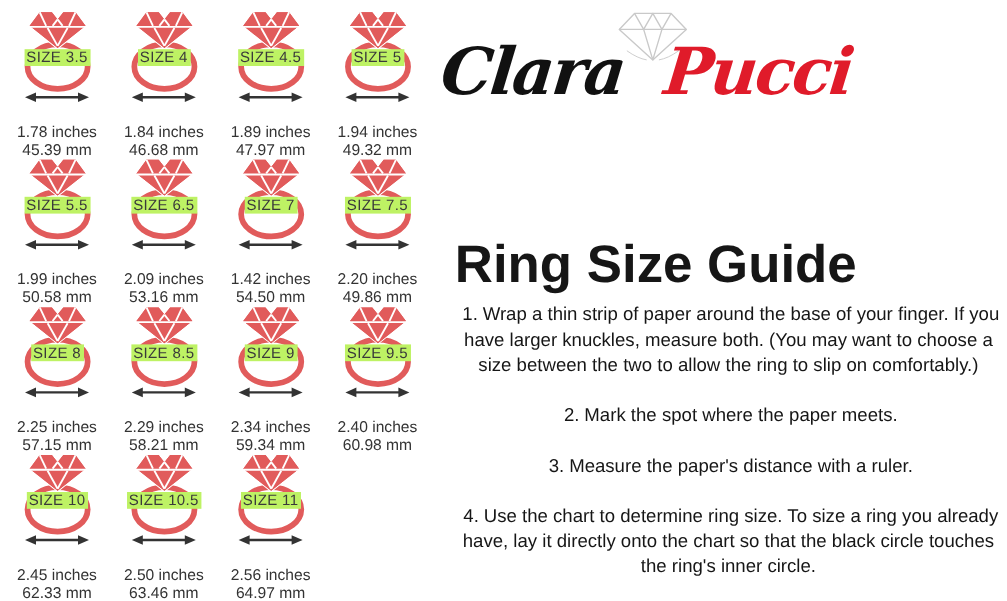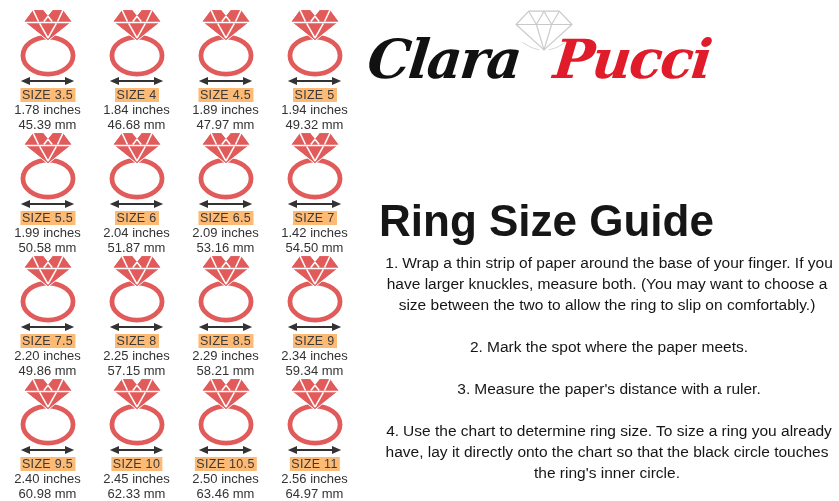--- a/index.html
+++ b/index.html
@@ -12,22 +12,22 @@
     position:absolute;left:3px;top:9px;
     display:grid;
     grid-template-columns:repeat(4,89px);
     grid-template-rows:repeat(4,123px);
   }
   .cell{display:flex;flex-direction:column;align-items:center;}
   .ring-wrap{position:relative;width:60px;height:68px;}
   .ring-svg{width:60px;height:68px;display:block;}
   .size-label{
     position:absolute;top:39px;left:50%;transform:translate(-50%,-50%);
-    background:#fdba74;padding:0 2px;white-space:nowrap;
-    font-size:12.5px;color:#3a3a3a;letter-spacing:.3px;margin-top:47px;
+    background:#bef264;padding:0 2px;white-space:nowrap;
+    font-size:12.5px;color:#3a3a3a;letter-spacing:.3px;
   }
   .arrow-svg{width:63px;height:12px;margin-top:-1px;display:block;}
   .meas{margin-top:16px;text-align:center;font-size:13px;line-height:15px;color:#333333;}
   
   .logo{position:absolute;left:368px;top:4px;width:420px;height:95px;}
   .logo-line{display:flex;align-items:baseline;padding-top:26px;}
   .logo-first,.logo-second{
     font-family:"DejaVu Serif", serif;font-style:italic;font-weight:bold;
     font-size:54px;line-height:58px;letter-spacing:-2px;transform:skewX(-6deg);
   }
@@ -160,35 +160,20 @@
     </div>
     <svg class="arrow-svg">
         <use href="#arrow-sym"></use>
       </svg>
     <div class="meas">
       <div>1.99 inches</div>
       <div>50.58 mm</div>
     </div>
   </div>
 
-  <div class="cell">
-    <div class="ring-wrap">
-      <svg class="ring-svg">
-          <use href="#ring-sym"></use>
-        </svg>
-      <span class="size-label">SIZE 6</span>
-    </div>
-    <svg class="arrow-svg">
-        <use href="#arrow-sym"></use>
-      </svg>
-    <div class="meas">
-      <div>2.04 inches</div>
-      <div>51.87 mm</div>
-    </div>
-  </div>
 
   <div class="cell">
     <div class="ring-wrap">
       <svg class="ring-svg">
           <use href="#ring-sym"></use>
         </svg>
       <span class="size-label">SIZE 6.5</span>
     </div>
     <svg class="arrow-svg">
         <use href="#arrow-sym"></use>

